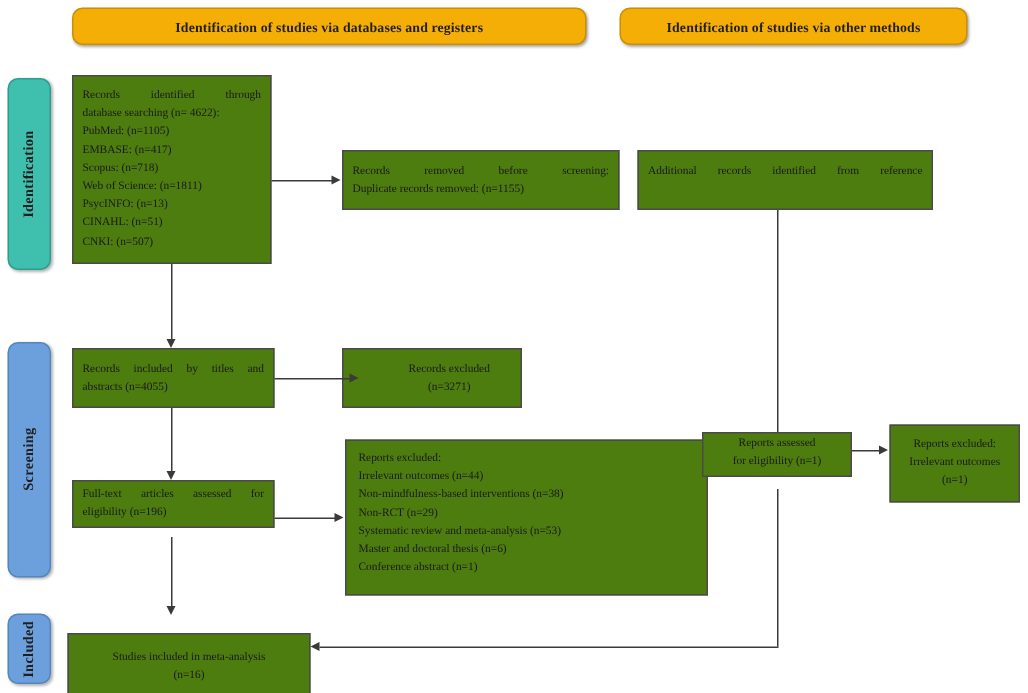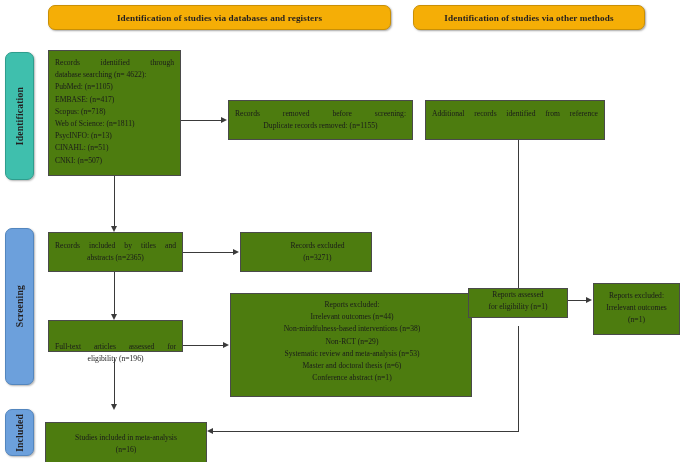--- a/index.html
+++ b/index.html
@@ -63,21 +63,21 @@
     border: 1px solid #4a4a4a;
     box-sizing: border-box;
     padding: 4px 6px;
     font-size: 7.6px;
     line-height: 12.2px;
     color: #1a1a1a;
   }
   .box.justify  { text-align: justify; text-align-last: left; }
   .box.center   { text-align: center; }
   .box.left     { text-align: left; }
-  .box .ln { display: block; white-space: nowrap; text-align: center; }
+  .box .ln { display: block; white-space: nowrap; }
   .box .jl { display: block; text-align: justify; text-align-last: justify; }
 
   
   .ln-h, .ln-v {
     position: absolute;
     background: #3a3a3a;
   }
   .ln-h { height: 1px; }
   .ln-v { width: 1px; }
 
@@ -136,35 +136,35 @@
     <span class="ln">PsycINFO: (n=13)</span>
     <span class="ln">CINAHL: (n=51)</span>
     <span class="ln">CNKI: (n=507)</span>
   </div>
 
   <div class="box left" style="left:228px; top:100px; width:185px; height:40px; padding-top:7px;">
     <span class="jl">Records removed before screening:</span>
     <span class="ln">Duplicate records removed: (n=1155)</span>
   </div>
 
-  <div class="box left" style="left:425px; top:100px; width:180px; height:40px; padding-top:7px;">
+  <div class="box left" style="left:425px; top:100px; width:197px; height:40px; padding-top:7px;">
     <span class="jl">Additional records identified from reference</span>
   </div>
 
   <div class="box left" style="left:48px; top:232px; width:135px; height:40px; padding-top:7px;">
     <span class="jl">Records included by titles and</span>
-    <span class="ln">abstracts (n=2365)</span>
-  </div>
-
-  <div class="box center" style="left:240px; top:232px; width:132px; height:40px; padding-top:7px;padding-left:29px;">
+    <span class="ln">abstracts (n=4055)</span>
+  </div>
+
+  <div class="box center" style="left:228px; top:232px; width:120px; height:40px; padding-top:7px;padding-left:29px;">
     <span class="ln">Records excluded</span>
     <span class="ln">(n=3271)</span>
   </div>
 
-  <div class="box left" style="left:48px; top:320px; width:135px; height:32px; padding-top:20px;">
+  <div class="box left" style="left:48px; top:320px; width:135px; height:32px; padding-top:2px;">
     <span class="jl">Full-text articles assessed for</span>
     <span class="ln">eligibility (n=196)</span>
   </div>
 
   <div class="box left" style="left:230px; top:293px; width:242px; height:104px; padding-top:5px; padding-left:8px;">
     <span class="ln">Reports excluded:</span>
     <span class="ln">Irrelevant outcomes (n=44)</span>
     <span class="ln">Non-mindfulness-based interventions (n=38)</span>
     <span class="ln">Non-RCT (n=29)</span>
     <span class="ln">Systematic review and meta-analysis (n=53)</span>

